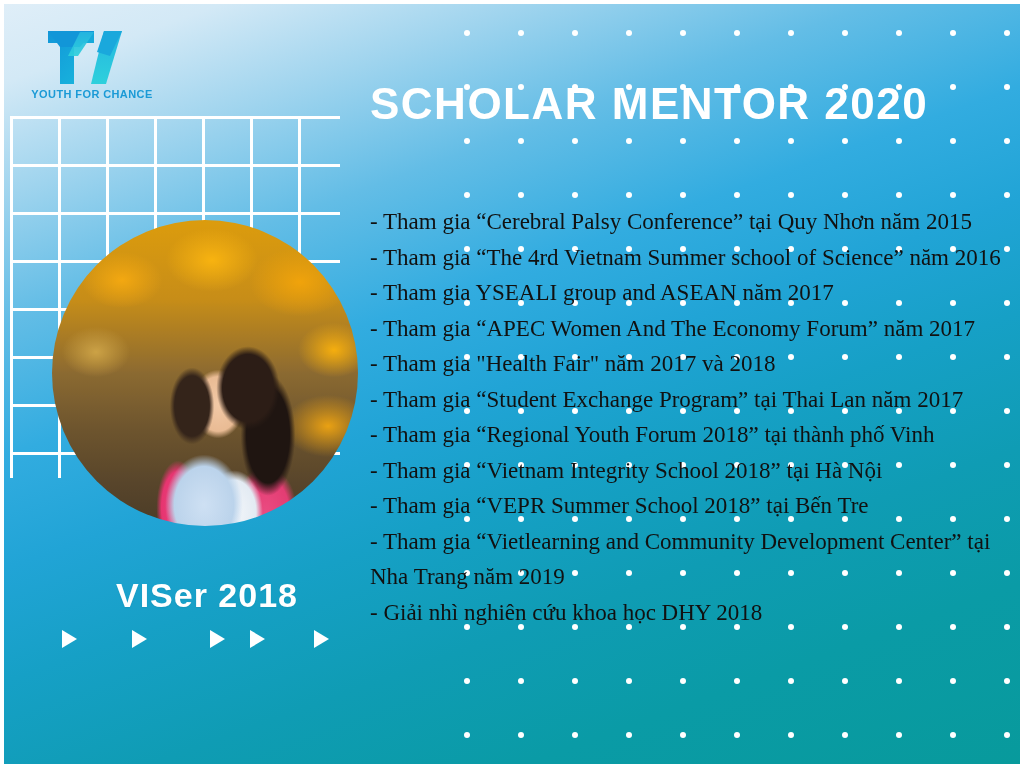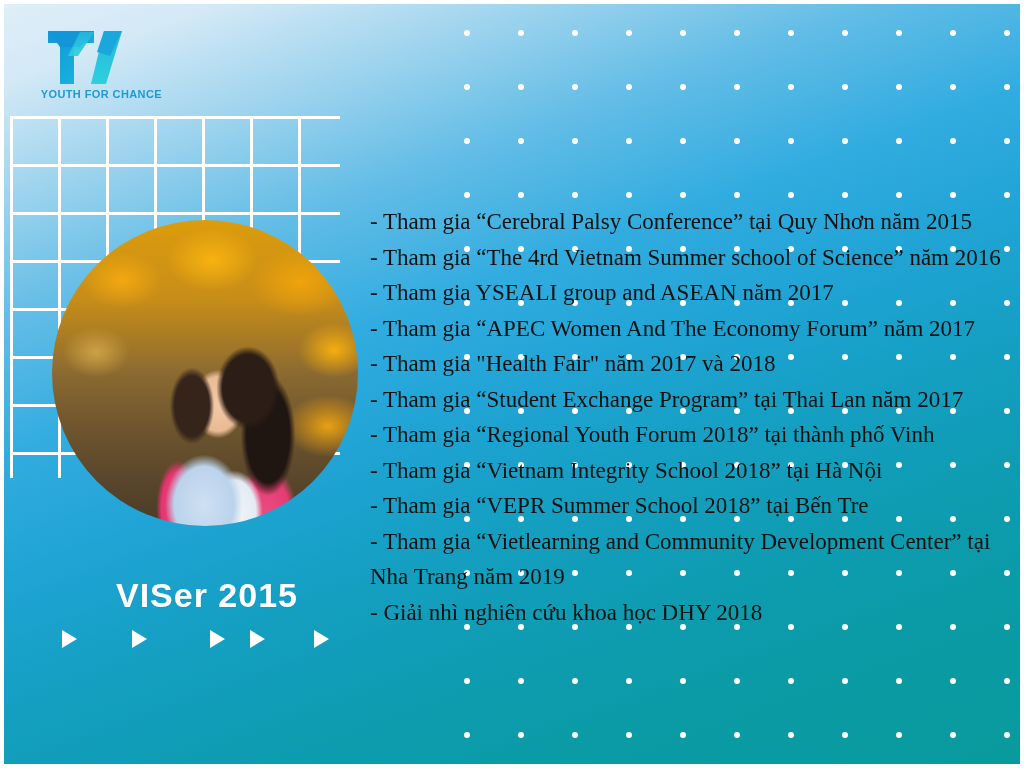--- a/index.html
+++ b/index.html
@@ -52,21 +52,21 @@
   #grid-field .gl-v{position:absolute;top:0;bottom:0;width:3px;background:#ffffff;}
   #grid-field .gl-h{position:absolute;left:0;right:0;height:3px;background:#ffffff;}
 
   
   #logo{
     position:absolute;left:18px;top:22px;width:140px;height:86px;
   }
   #logo-mark{position:absolute;left:22px;top:0;width:92px;height:62px;}
   #logo-text{
     position:absolute;left:0;top:62px;width:140px;
-    text-align:right;
+    text-align:center;
     font-family:"Liberation Sans",sans-serif;
     font-weight:bold;
     font-size:11px;
     letter-spacing:0.4px;
     color:#1b9ad6;
     white-space:nowrap;
   }
 
   
   #portrait{
@@ -349,30 +349,31 @@
       <path d="M60 5 L78 5 L62 58 L47 58 Z" fill="url(#lgB)"></path>
       <path d="M60 5 L78 5 L66 30 L53 26 Z" fill="#1aa8dc"></path>
     </svg>
     <div id="logo-text">YOUTH FOR CHANCE</div>
   </div>
 
   <div id="portrait">
     <div class="photo"></div>
   </div>
 
-  <div id="viser">VISer 2015</div>
+  <div id="viser">VISer 2018</div>
   <div id="arrows">
       <div class="tri" style="left: 0px;"></div>
       <div class="tri" style="left: 70px;"></div>
       <div class="tri" style="left: 148px;"></div>
       <div class="tri" style="left: 188px;"></div>
       <div class="tri" style="left: 252px;"></div>
     </div>
 
   <div id="heading">
+    <span class="hl">Scholar Mentor 2020</span>
   </div>
 
   <div id="bullets">
       <div class="li wrap">- Tham gia  “Cerebral  Palsy  Conference” tại Quy Nhơn năm 2015</div>
       <div class="li wrap">- Tham gia “The  4rd  Vietnam  Summer school of Science” năm 2016</div>
       <div class="li wrap">- Tham gia  YSEALI group and ASEAN năm 2017</div>
       <div class="li wrap">- Tham gia  “APEC Women And The Economy Forum” năm 2017</div>
       <div class="li wrap">- Tham gia "Health Fair" năm 2017 và 2018</div>
       <div class="li wrap">- Tham gia “Student  Exchange  Program” tại Thai Lan năm 2017</div>
       <div class="li wrap">- Tham gia “Regional Youth Forum 2018” tại thành phố Vinh</div>

